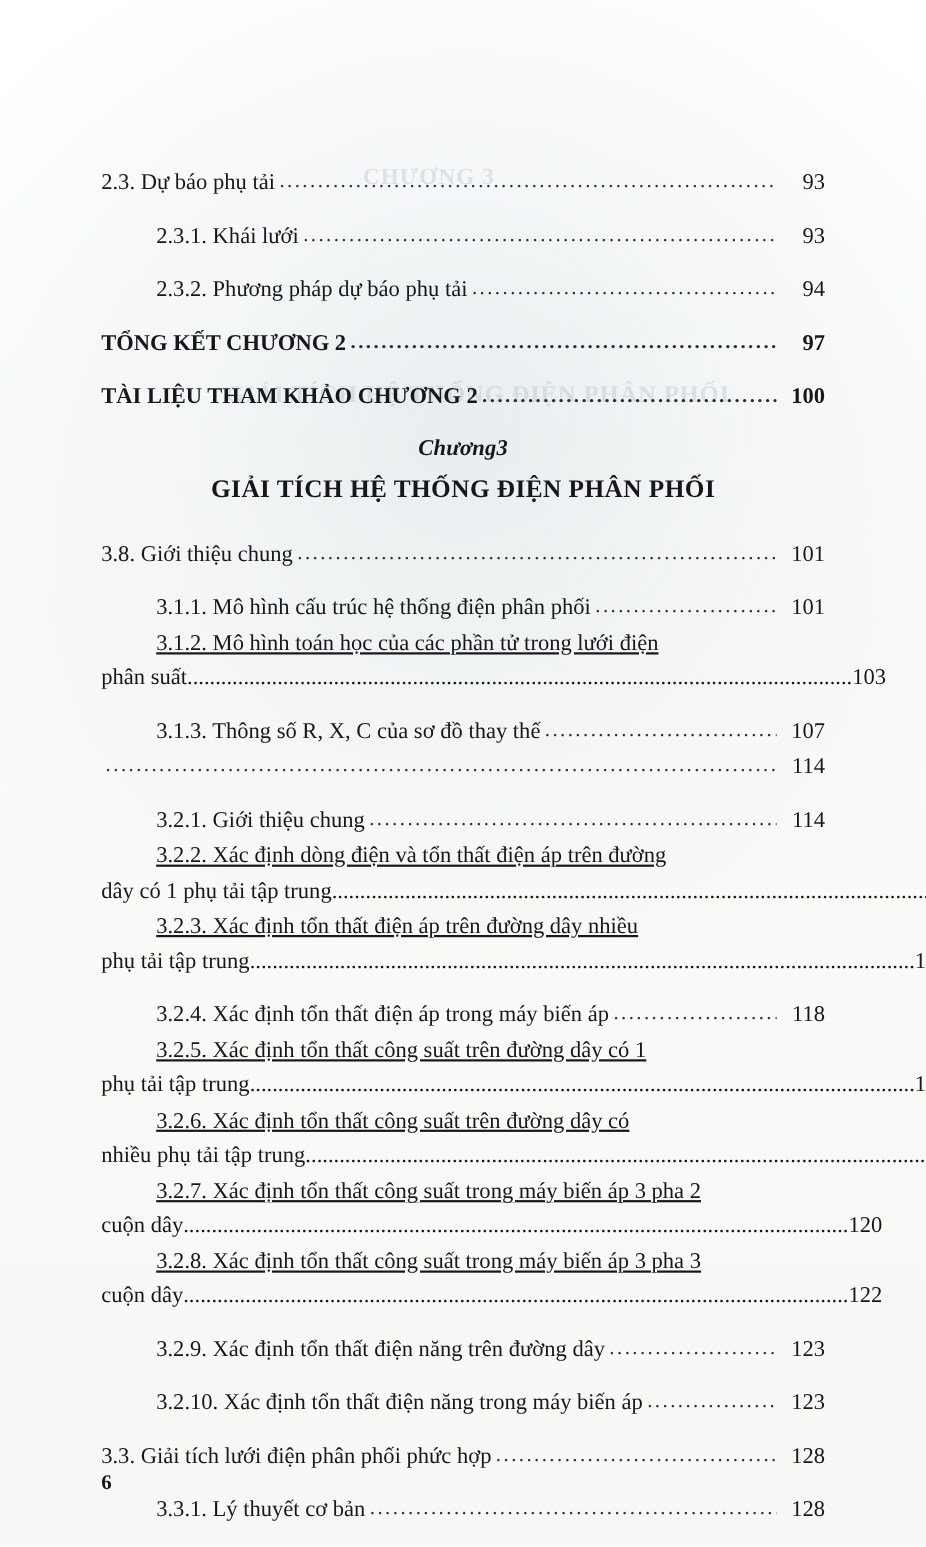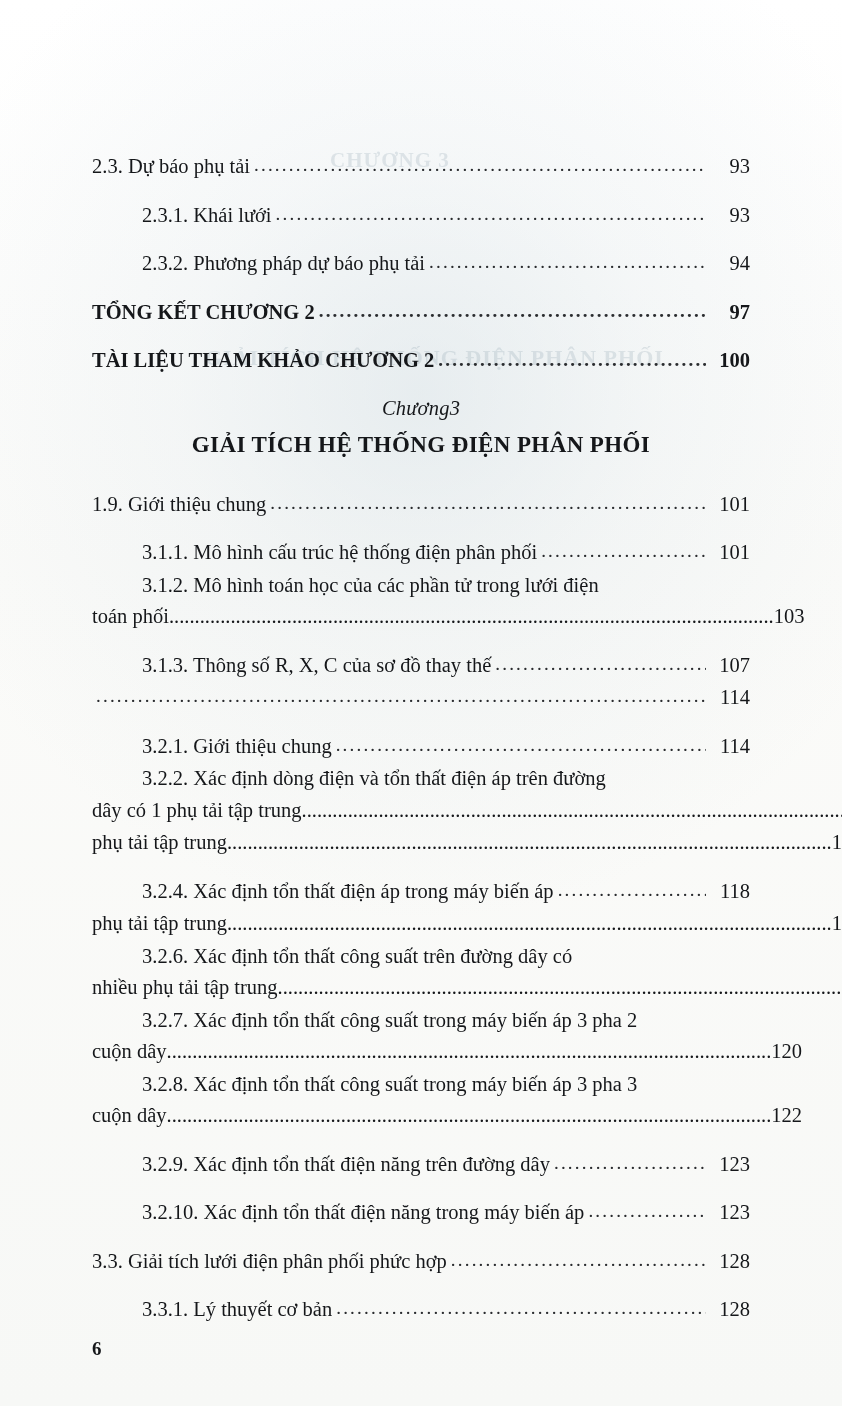--- a/index.html
+++ b/index.html
@@ -62,33 +62,34 @@
   .bold { font-weight: 700; align-items: flex-end; }
   .wrapped {
     font-size: 20.5px;
     line-height: 1.0;
     margin: 0 0 12px 0;
   }
   .wrapped .first {
     display: block;
     padding-left: 50px;
     margin-bottom: 11px;
+    text-decoration: underline;
   }
   .wrapped .second {
     display: flex;
     align-items: baseline;
     white-space: nowrap;
   }
   .chapter-block {
     text-align: center;
     margin: 26px 0 20px 0;
   }
   .chapter-label {
     font-style: italic;
-    font-weight: 400;
+    font-weight: 700;
     font-size: 20.5px;
     margin-bottom: 12px;
     letter-spacing: 0.2px;
   }
   .chapter-title {
     font-weight: 700;
     font-size: 23px;
     letter-spacing: 0.4px;
   }
   .folio {
@@ -149,35 +150,35 @@
       <span class="dots">......................................................................................................................</span>
       <span class="pg">100</span>
     </div>
 
     <div class="chapter-block">
       <div class="chapter-label">Chương3</div>
       <div class="chapter-title">GIẢI TÍCH HỆ THỐNG ĐIỆN PHÂN PHỐI</div>
     </div>
 
     <div class="toc-line lvl1">
-      <span class="txt">1.9. Giới thiệu chung</span>
+      <span class="txt">3.8. Giới thiệu chung</span>
       <span class="dots">......................................................................................................................</span>
       <span class="pg">101</span>
     </div>
 
     <div class="toc-line lvl2">
       <span class="txt">3.1.1. Mô hình cấu trúc hệ thống điện phân phối</span>
       <span class="dots">......................................................................................................................</span>
       <span class="pg">101</span>
     </div>
 
     <div class="wrapped">
       <span class="first">3.1.2. Mô hình toán học của các phần tử trong lưới điện</span>
       <span class="second">
-        <span class="txt">toán phối</span>
+        <span class="txt">phân suất</span>
         <span class="dots">......................................................................................................................</span>
         <span class="pg">103</span>
       </span>
     </div>
 
     <div class="toc-line lvl2">
       <span class="txt">3.1.3. Thông số R, X, C của sơ đồ thay thế</span>
       <span class="dots">......................................................................................................................</span>
       <span class="pg">107</span>
     </div>
@@ -196,34 +197,36 @@
     <div class="wrapped">
       <span class="first">3.2.2. Xác định dòng điện và tổn thất điện áp trên đường</span>
       <span class="second">
         <span class="txt">dây có 1 phụ tải tập trung</span>
         <span class="dots">......................................................................................................................</span>
 
       </span>
     </div>
 
     <div class="wrapped">
+      <span class="first">3.2.3. Xác định tổn thất điện áp trên đường dây nhiều</span>
       <span class="second">
         <span class="txt">phụ tải tập trung</span>
         <span class="dots">......................................................................................................................</span>
         <span class="pg">116</span>
       </span>
     </div>
 
     <div class="toc-line lvl2">
       <span class="txt">3.2.4. Xác định tổn thất điện áp trong máy biến áp</span>
       <span class="dots">......................................................................................................................</span>
       <span class="pg">118</span>
     </div>
 
     <div class="wrapped">
+      <span class="first">3.2.5. Xác định tổn thất công suất trên đường dây có 1</span>
       <span class="second">
         <span class="txt">phụ tải tập trung</span>
         <span class="dots">......................................................................................................................</span>
         <span class="pg">118</span>
       </span>
     </div>
 
     <div class="wrapped">
       <span class="first">3.2.6. Xác định tổn thất công suất trên đường dây có</span>
       <span class="second">

